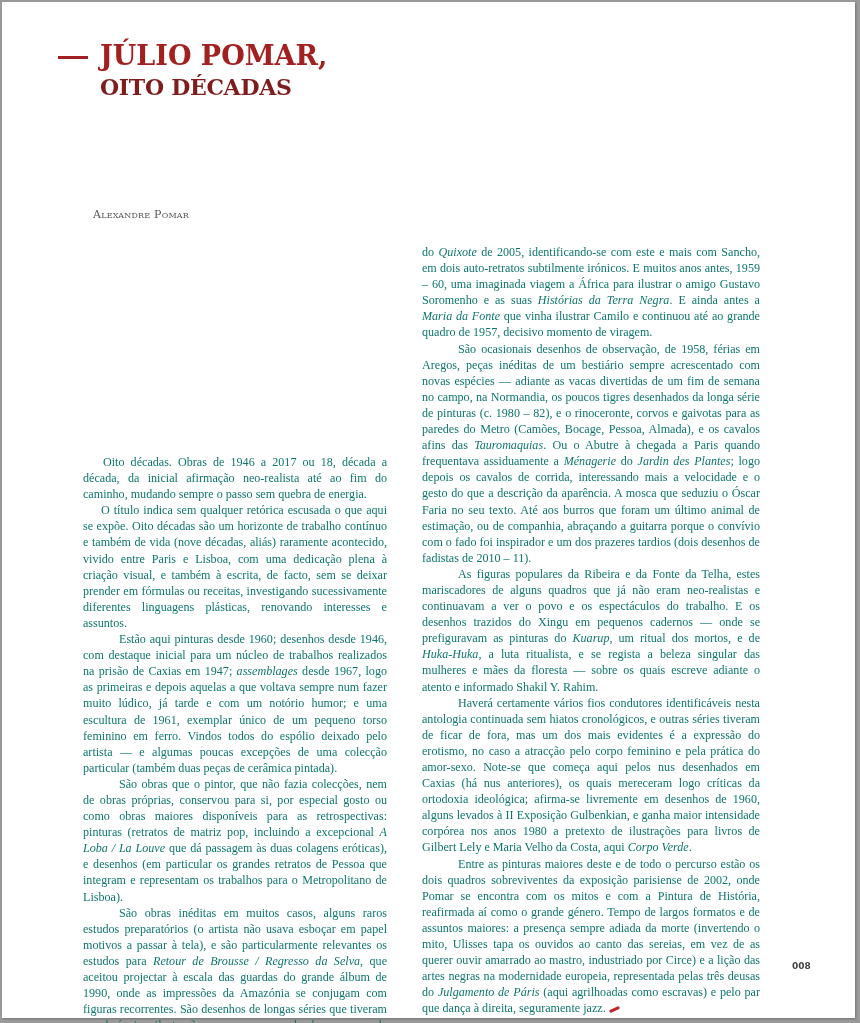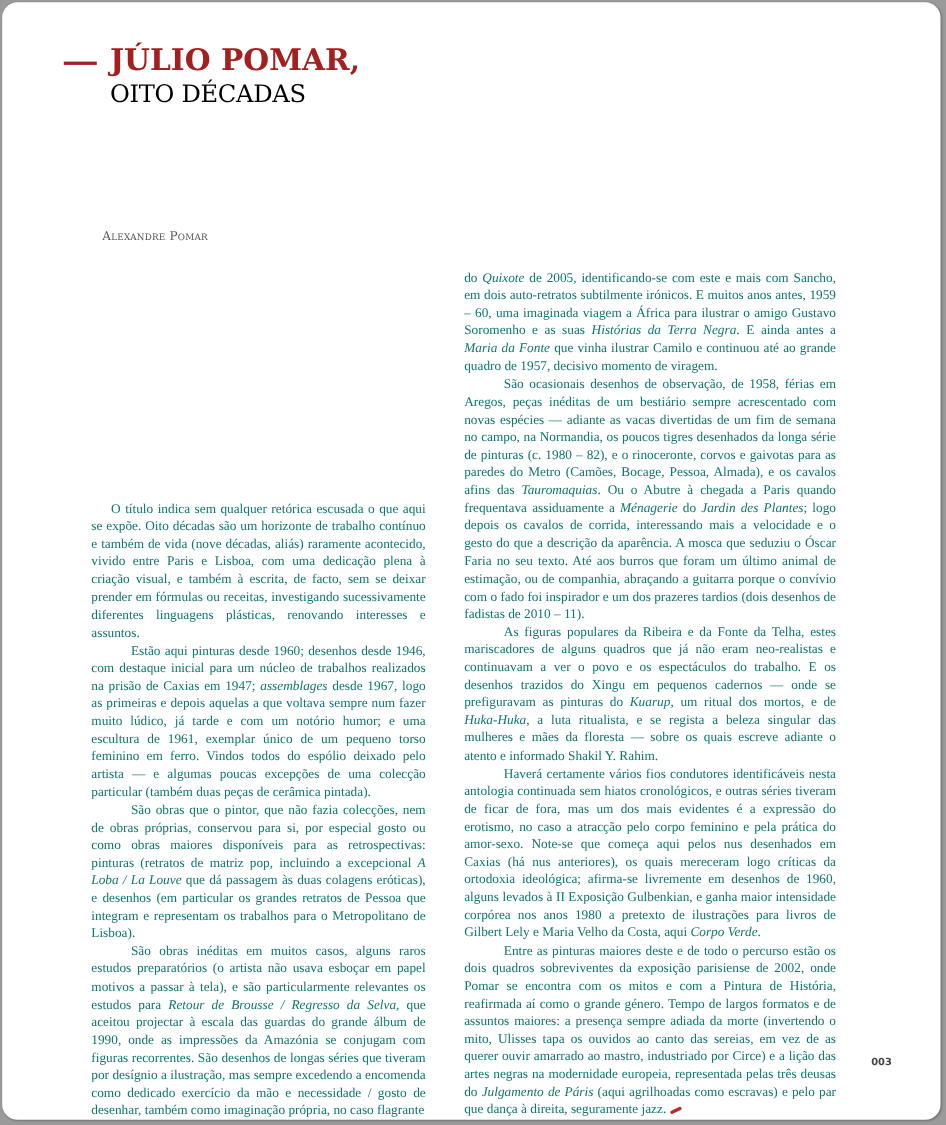--- a/index.html
+++ b/index.html
@@ -5,32 +5,31 @@
   html, body { margin:0; padding:0; }
   body {
     width:860px; height:1023px; overflow:hidden;
     background:#9a9a9a;
     font-family:"DejaVu Serif", serif;
   }
   .page {
     position:absolute; left:2px; top:2px; width:853px; height:1016px;
     background:#ffffff;
     box-shadow: 1px 1px 2px rgba(0,0,0,0.25);
-    border-radius: 14px;
   }
   .title-dash { position:absolute; left:56px; top:54px; width:30px; height:3px; background:#a32020; }
   .title-main {
     position:absolute; left:98px; top:38px;
     font-family:"DejaVu Serif", serif; font-weight:bold;
     font-size:27px; color:#a32020; letter-spacing:0px; white-space:nowrap;
   }
   .title-sub {
     position:absolute; left:98px; top:72px;
-    font-family:"DejaVu Serif", serif; font-weight:normal;
-    font-size:22px; color:#000000; white-space:nowrap; letter-spacing:-0.3px;
+    font-family:"DejaVu Serif", serif; font-weight:bold;
+    font-size:22px; color:#7f1d1d; white-space:nowrap; letter-spacing:-0.3px;
   }
   .author {
     position:absolute; left:91px; top:164px;
     font-family:"DejaVu Serif", serif; font-variant:small-caps;
     font-size:11px; color:#555; letter-spacing:0.2px;margin-top:42px;
   }
   .col {
     position:absolute;
     font-family:"Liberation Serif", serif;
     font-size:12.1px; line-height:16.1px; color:#0f766e;
@@ -56,28 +55,29 @@
 </head>
 <body>
 
 <div class="page">
   <div class="title-dash"></div>
   <div class="title-main">JÚLIO POMAR,</div>
   <div class="title-sub">OITO DÉCADAS</div>
   <div class="author">Alexandre Pomar</div>
 
   <div class="col col-left">
+    <p class="first">Oito décadas. Obras de 1946 a 2017 ou 18, década a década, da inicial afirmação neo-realista até ao fim do caminho, mudando sempre o passo sem quebra de energia.</p>
     <p class="second">O título indica sem qualquer retórica escusada o que aqui se expõe. Oito décadas são um horizonte de trabalho contínuo e também de vida (nove décadas, aliás) raramente acontecido, vivido entre Paris e Lisboa, com uma dedicação plena à criação visual, e também à escrita, de facto, sem se deixar prender em fórmulas ou receitas, investigando sucessivamente diferentes linguagens plásticas, renovando interesses e assuntos.</p>
     <p><span>Estão aqui pinturas desde 1960; desenhos desde 1946, com destaque inicial para um núcleo de trabalhos realizados na prisão de Caxias em 1947; </span><i>assemblages</i><span> desde 1967, logo as primeiras e depois aquelas a que voltava sempre num fazer muito lúdico, já tarde e com um notório humor; e uma escultura de 1961, exemplar único de um pequeno torso feminino em ferro. Vindos todos do espólio deixado pelo artista — e algumas poucas excepções de uma colecção particular (também duas peças de cerâmica pintada).</span></p>
     <p><span>São obras que o pintor, que não fazia colecções, nem de obras próprias, conservou para si, por especial gosto ou como obras maiores disponíveis para as retrospectivas: pinturas (retratos de matriz pop, incluindo a excepcional </span><i>A Loba / La Louve</i><span> que dá passagem às duas colagens eróticas), e desenhos (em particular os grandes retratos de Pessoa que integram e representam os trabalhos para o Metropolitano de Lisboa).</span></p>
     <p><span>São obras inéditas em muitos casos, alguns raros estudos preparatórios (o artista não usava esboçar em papel motivos a passar à tela), e são particularmente relevantes os estudos para </span><i>Retour de Brousse / Regresso da Selva</i><span>, que aceitou projectar à escala das guardas do grande álbum de 1990, onde as impressões da Amazónia se conjugam com figuras recorrentes. São desenhos de longas séries que tiveram por desígnio a ilustração, mas sempre excedendo a encomenda como dedicado exercício da mão e necessidade / gosto de desenhar, também como imaginação própria, no caso flagrante</span></p>
   </div>
 
   <div class="col col-right">
     <p class="cont"><span>do </span><i>Quixote</i><span> de 2005, identificando-se com este e mais com Sancho, em dois auto-retratos subtilmente irónicos. E muitos anos antes, 1959 – 60, uma imaginada viagem a África para ilustrar o amigo Gustavo Soromenho e as suas </span><i>Histórias da Terra Negra</i><span>. E ainda antes a </span><i>Maria da Fonte</i><span> que vinha ilustrar Camilo e continuou até ao grande quadro de 1957, decisivo momento de viragem.</span></p>
     <p><span>São ocasionais desenhos de observação, de 1958, férias em Aregos, peças inéditas de um bestiário sempre acrescentado com novas espécies — adiante as vacas divertidas de um fim de semana no campo, na Normandia, os poucos tigres desenhados da longa série de pinturas (c. 1980 – 82), e o rinoceronte, corvos e gaivotas para as paredes do Metro (Camões, Bocage, Pessoa, Almada), e os cavalos afins das </span><i>Tauromaquias</i><span>. Ou o Abutre à chegada a Paris quando frequentava assiduamente a </span><i>Ménagerie</i><span> do </span><i>Jardin des Plantes</i><span>; logo depois os cavalos de corrida, interessando mais a velocidade e o gesto do que a descrição da aparência. A mosca que seduziu o Óscar Faria no seu texto. Até aos burros que foram um último animal de estimação, ou de companhia, abraçando a guitarra porque o convívio com o fado foi inspirador e um dos prazeres tardios (dois desenhos de fadistas de 2010 – 11).</span></p>
     <p><span>As figuras populares da Ribeira e da Fonte da Telha, estes mariscadores de alguns quadros que já não eram neo-realistas e continuavam a ver o povo e os espectáculos do trabalho. E os desenhos trazidos do Xingu em pequenos cadernos — onde se prefiguravam as pinturas do </span><i>Kuarup</i><span>, um ritual dos mortos, e de </span><i>Huka-Huka</i><span>, a luta ritualista, e se regista a beleza singular das mulheres e mães da floresta — sobre os quais escreve adiante o atento e informado Shakil Y. Rahim.</span></p>
     <p><span>Haverá certamente vários fios condutores identificáveis nesta antologia continuada sem hiatos cronológicos, e outras séries tiveram de ficar de fora, mas um dos mais evidentes é a expressão do erotismo, no caso a atracção pelo corpo feminino e pela prática do amor-sexo. Note-se que começa aqui pelos nus desenhados em Caxias (há nus anteriores), os quais mereceram logo críticas da ortodoxia ideológica; afirma-se livremente em desenhos de 1960, alguns levados à II Exposição Gulbenkian, e ganha maior intensidade corpórea nos anos 1980 a pretexto de ilustrações para livros de Gilbert Lely e Maria Velho da Costa, aqui </span><i>Corpo Verde</i><span>.</span></p>
     <p><span>Entre as pinturas maiores deste e de todo o percurso estão os dois quadros sobreviventes da exposição parisiense de 2002, onde Pomar se encontra com os mitos e com a Pintura de História, reafirmada aí como o grande género. Tempo de largos formatos e de assuntos maiores: a presença sempre adiada da morte (invertendo o mito, Ulisses tapa os ouvidos ao canto das sereias, em vez de as querer ouvir amarrado ao mastro, industriado por Circe) e a lição das artes negras na modernidade europeia, representada pelas três deusas do </span><i>Julgamento de Páris</i><span> (aqui agrilhoadas como escravas) e pelo par que dança à direita, seguramente jazz.</span><span class="end-mark"></span></p>
   </div>
 
-  <div class="folio">003</div>
+  <div class="folio">008</div>
 </div>
 
 </body></html>

